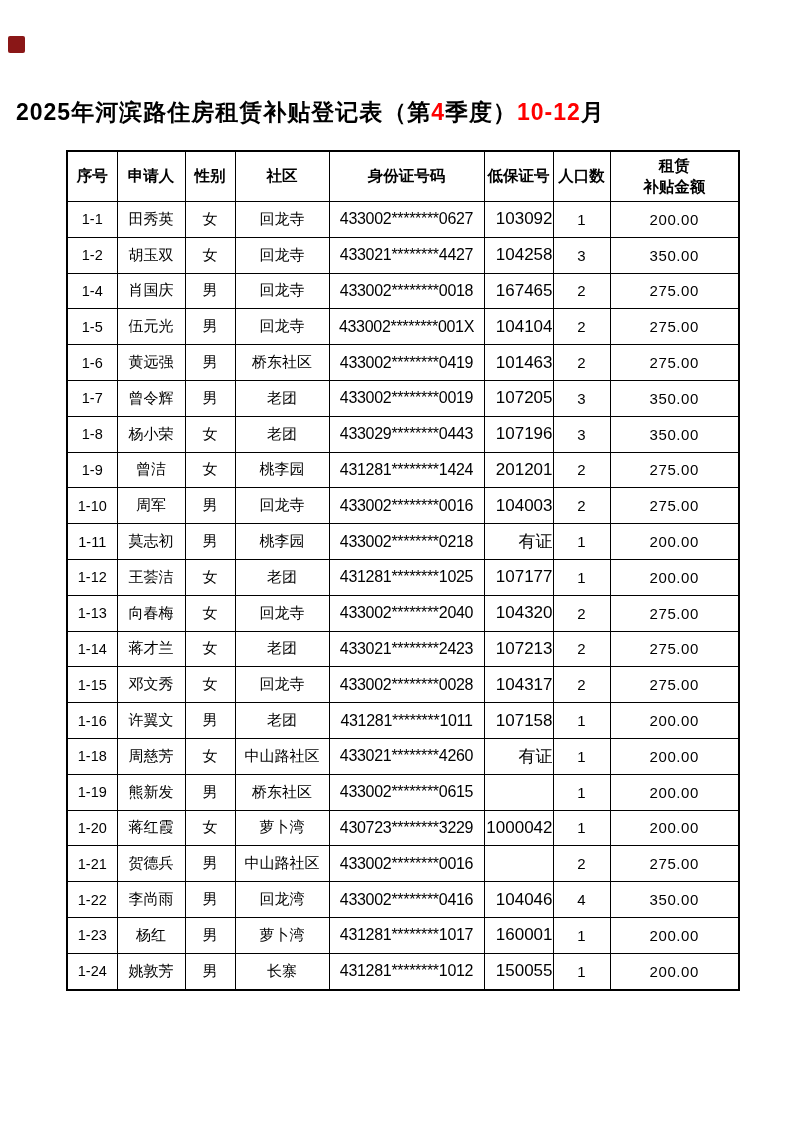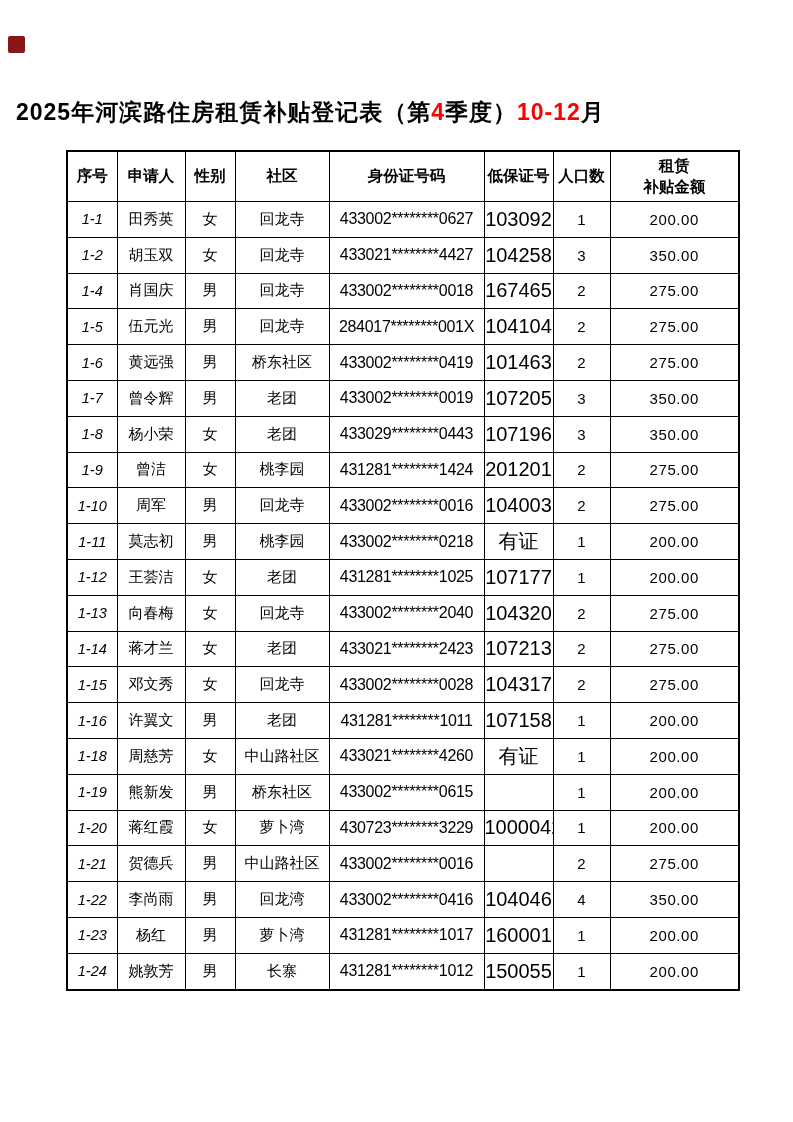--- a/index.html
+++ b/index.html
@@ -64,22 +64,22 @@
   }
   table.subsidy td {
     height: 34.8px;
     font-size: 15px;
     font-weight: normal;
   }
   table.subsidy td.col-4 {
     font-size: 16px;
     letter-spacing: -0.3px;
   }
-  table.subsidy td.col-5 { font-size: 20px; }
-  table.subsidy td.col-0 { font-size: 14.5px; font-style: italic; }
+  table.subsidy td.col-5 { font-size: 17px; text-align: right; }
+  table.subsidy td.col-0 { font-size: 14.5px; }
   table.subsidy td.col-7 { letter-spacing: 0.6px; }
 </style>
 </head>
 <body>
 
 <div class="red-marker"></div>
 
 <h1 class="doc-title"><span>2025年河滨路住房租赁补贴登记表（第</span><span class="red">4</span><span>季度）</span><span class="red">10-12</span><span>月</span></h1>
 
 <table class="subsidy">
@@ -135,21 +135,21 @@
         <td class="col-4">433002********0018</td>
         <td class="col-5">167465</td>
         <td class="col-6">2</td>
         <td class="col-7">275.00</td>
       </tr>
       <tr>
         <td class="col-0">1-5</td>
         <td class="col-1">伍元光</td>
         <td class="col-2">男</td>
         <td class="col-3">回龙寺</td>
-        <td class="col-4">284017********001X</td>
+        <td class="col-4">433002********001X</td>
         <td class="col-5">104104</td>
         <td class="col-6">2</td>
         <td class="col-7">275.00</td>
       </tr>
       <tr>
         <td class="col-0">1-6</td>
         <td class="col-1">黄远强</td>
         <td class="col-2">男</td>
         <td class="col-3">桥东社区</td>
         <td class="col-4">433002********0419</td>

